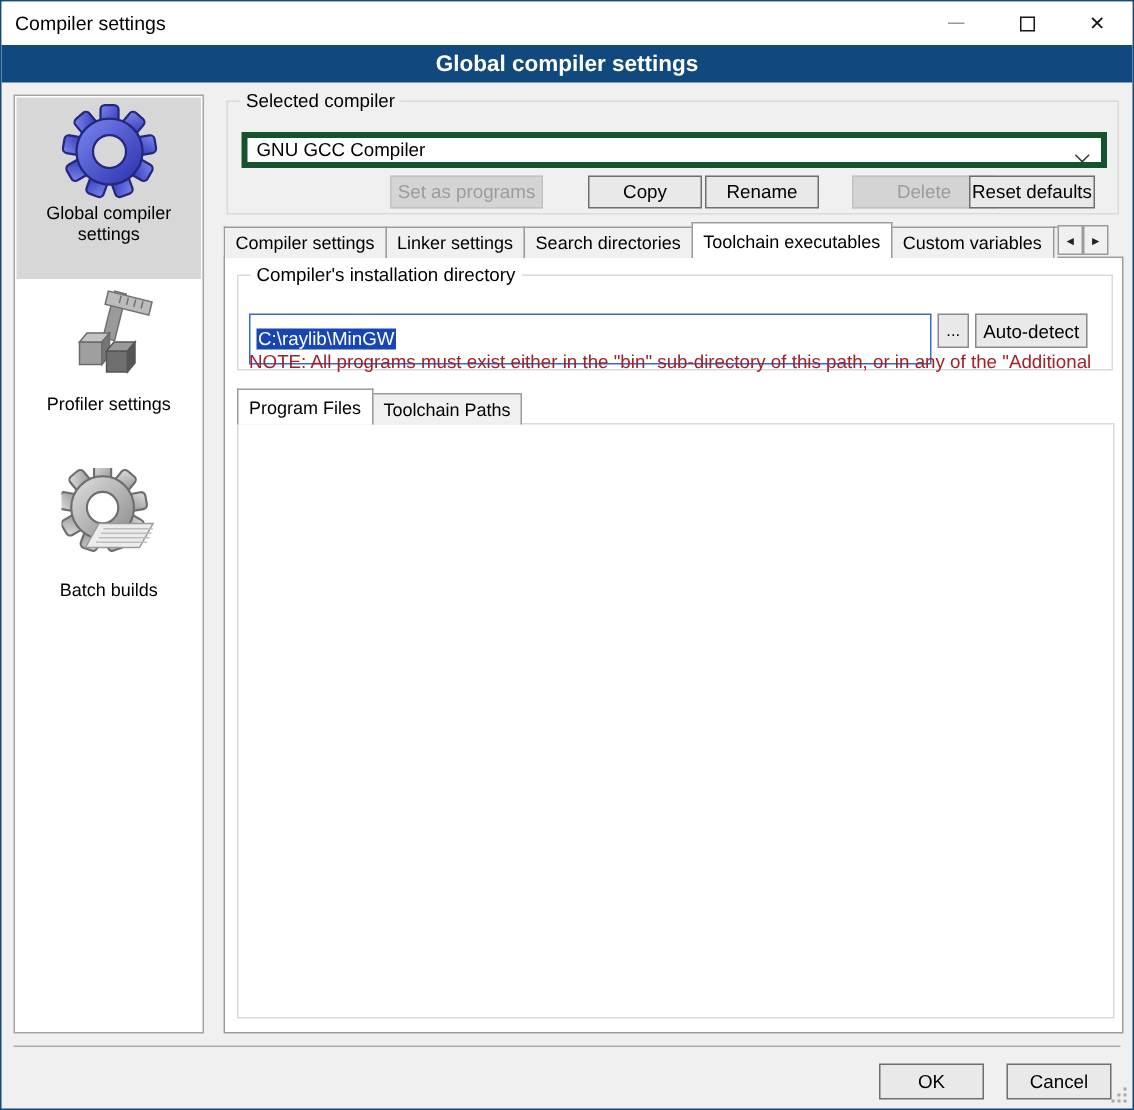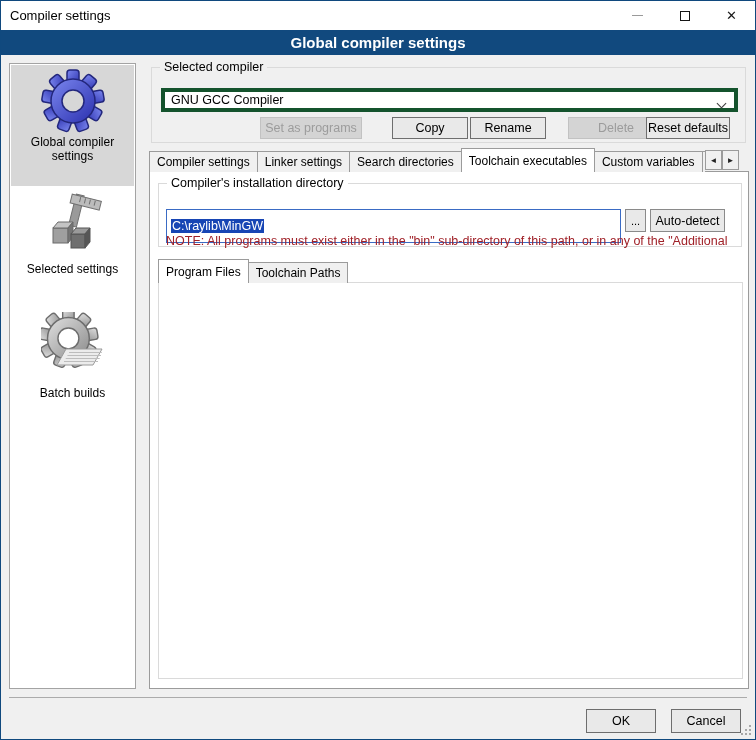--- a/index.html
+++ b/index.html
@@ -178,21 +178,21 @@
             <path d="M34 4 v5 M39 4 v5 M44 4 v5 M49 4 v5" fill="none"></path>
           </g>
           <rect x="12" y="36" width="15" height="15" fill="#9f9f9f" stroke="#6b6b6b"></rect>
           <polygon points="12,36 17,30 32,30 27,36" fill="#c4c4c4" stroke="#6b6b6b"></polygon>
           <polygon points="27,36 32,30 32,45 27,51" fill="#757575" stroke="#6b6b6b"></polygon>
           <rect x="30" y="42" width="14" height="14" fill="#6f6f6f" stroke="#555555"></rect>
           <polygon points="30,42 35,36 49,36 44,42" fill="#9a9a9a" stroke="#555555"></polygon>
           <polygon points="44,42 49,36 49,50 44,56" fill="#565656" stroke="#555555"></polygon>
         </svg>
       </div>
-      <div class="s-label">Selected settings</div>
+      <div class="s-label">Profiler settings</div>
     </div>
 
     <div class="side-item item-2">
       <div class="icon-box">
         <svg width="64" height="64" viewBox="0 0 64 64">
           <defs>
             <linearGradient id="gg" x1="0" y1="0" x2="1" y2="1">
               <stop offset="0" stop-color="#e0e0e0"></stop>
                 <stop offset="1" stop-color="#8a8a8a"></stop>
             </linearGradient>

